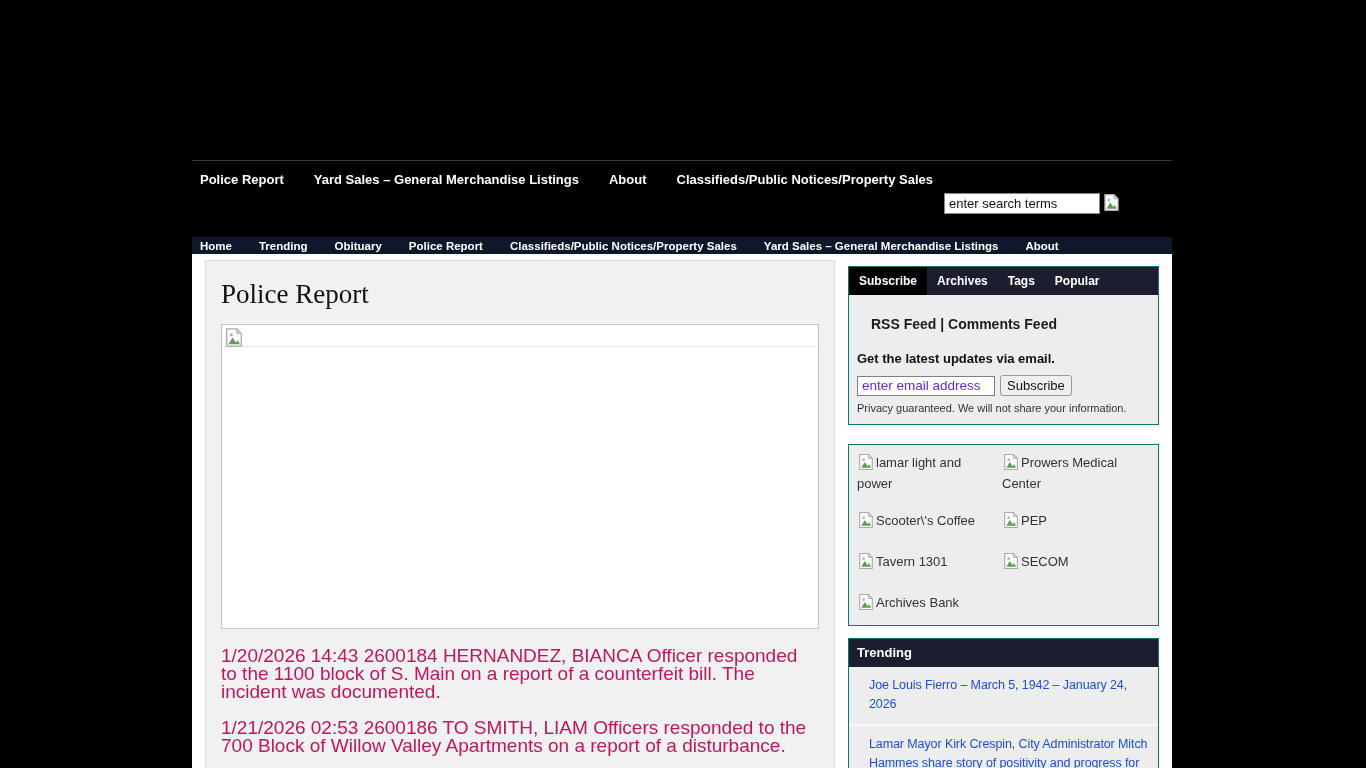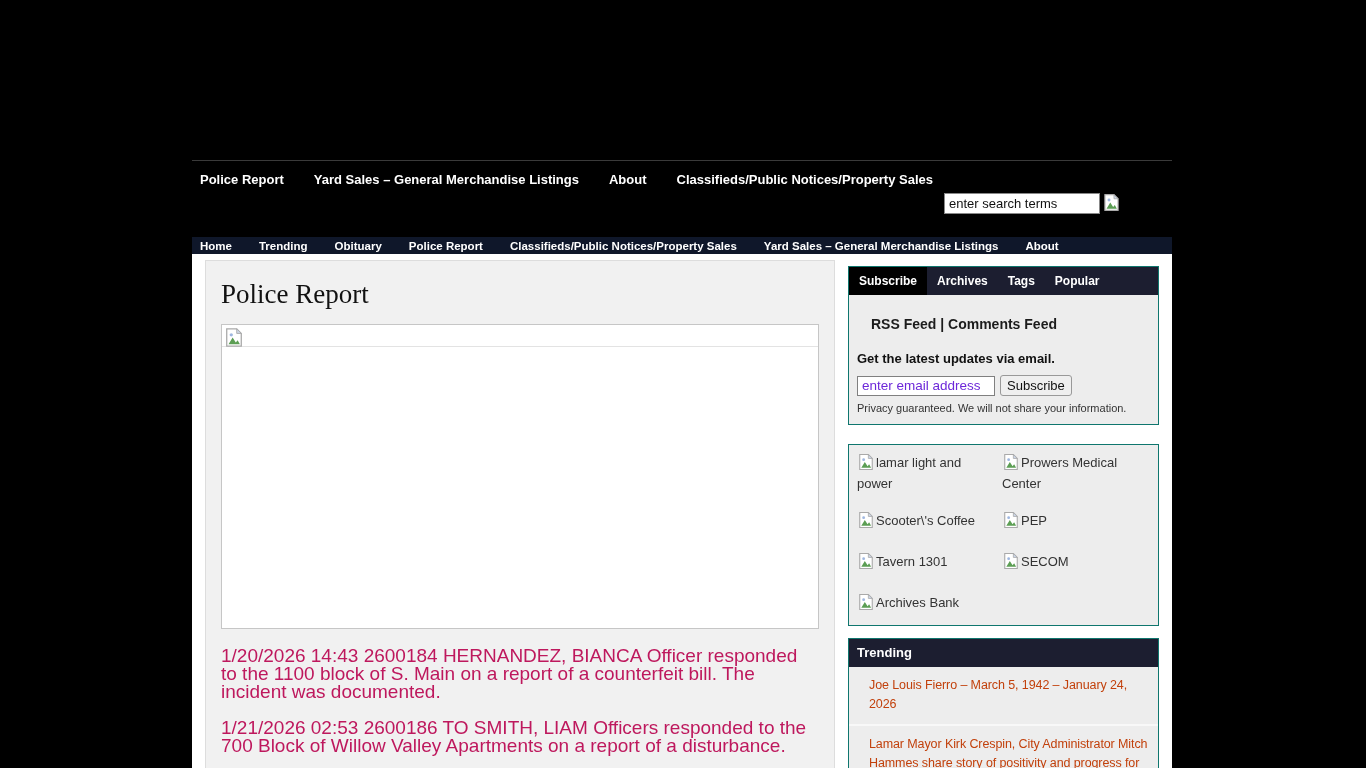--- a/index.html
+++ b/index.html
@@ -47,21 +47,21 @@
   .privacy { font-size:11px; color:#333; margin-top:6px; }
 
   .w-sponsors { margin-bottom:12px; padding:8px 20px 10px 8px; display:grid; grid-template-columns:126px 1fr; column-gap:0; row-gap:9px;gap:19px; }
   .sponsor { font-size:13px; color:#333; line-height:17px; text-decoration:none; display:block; }
   .sponsor .bimg { vertical-align:-4px; margin-right:1px; }
 
   .w-trending { }
   .trending-header { background:#1c1e30; color:#fff; font-size:13px; font-weight:bold; padding:6px 8px 7px 8px; }
   .trending-list { list-style:none; }
   .trending-list li { border-bottom:2px solid #f8f8f8; }
-  .trending-list a { display:block; font-size:12.5px; letter-spacing:-0.1px; line-height:19px; color:#c2410c; text-decoration:none; padding:9px 10px 10px 20px; }
+  .trending-list a { display:block; font-size:12.5px; letter-spacing:-0.1px; line-height:19px; color:#1d4ed8; text-decoration:none; padding:9px 10px 10px 20px; }
 
   .bimg { display:inline-block; }
 </style>
 </head>
 <body>
 
 <svg width="0" height="0" style="position:absolute">
   <defs>
     <g id="broken-img">
       <path d="M3 2 L14 2 L19 7 L19 21 L3 21 Z" fill="#ffffff" stroke="#a9a9a9" stroke-width="1.4"></path>

